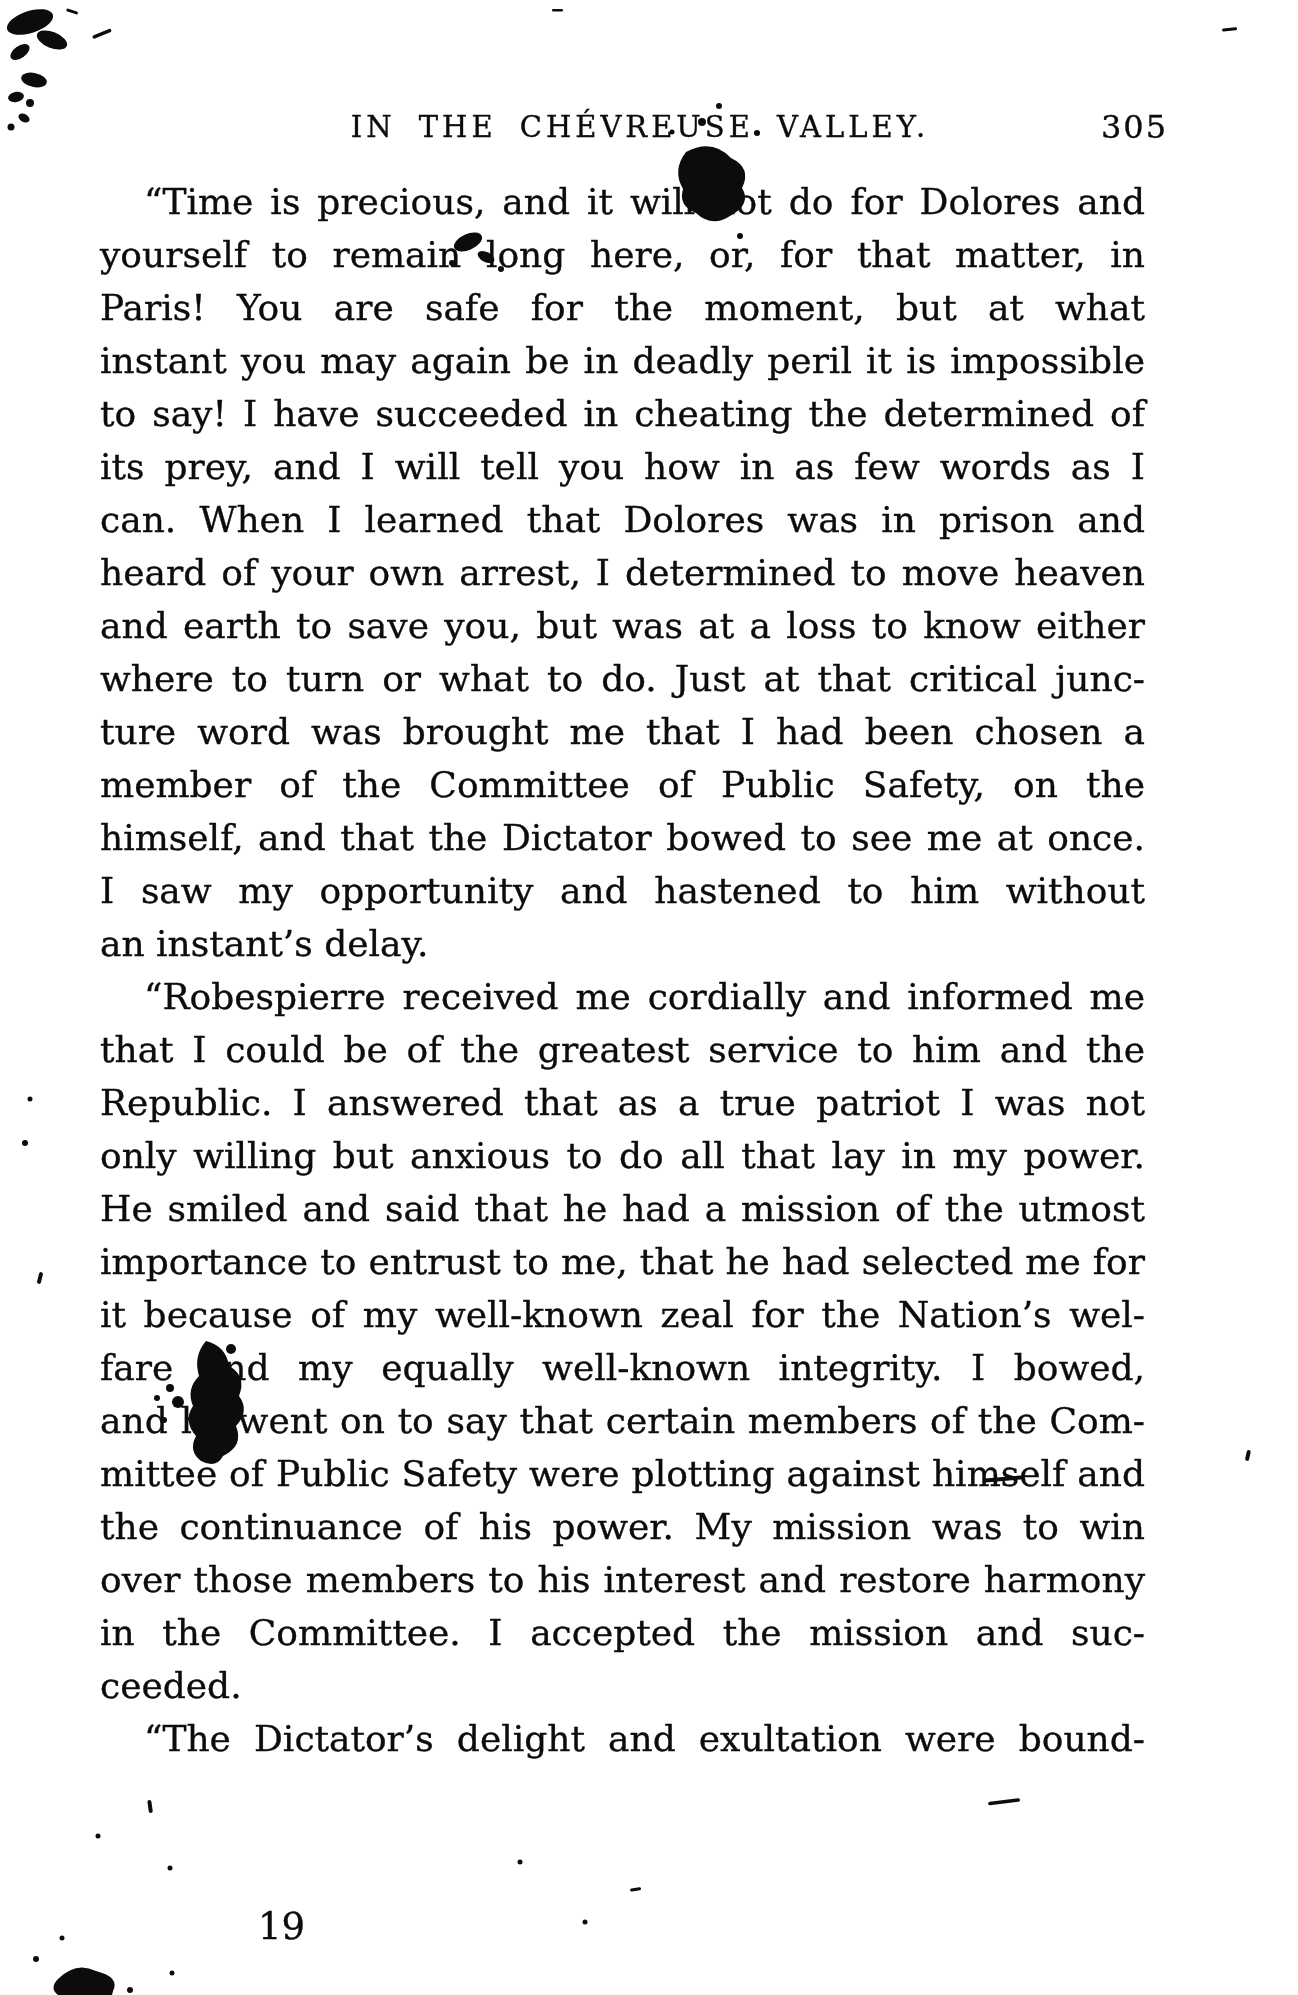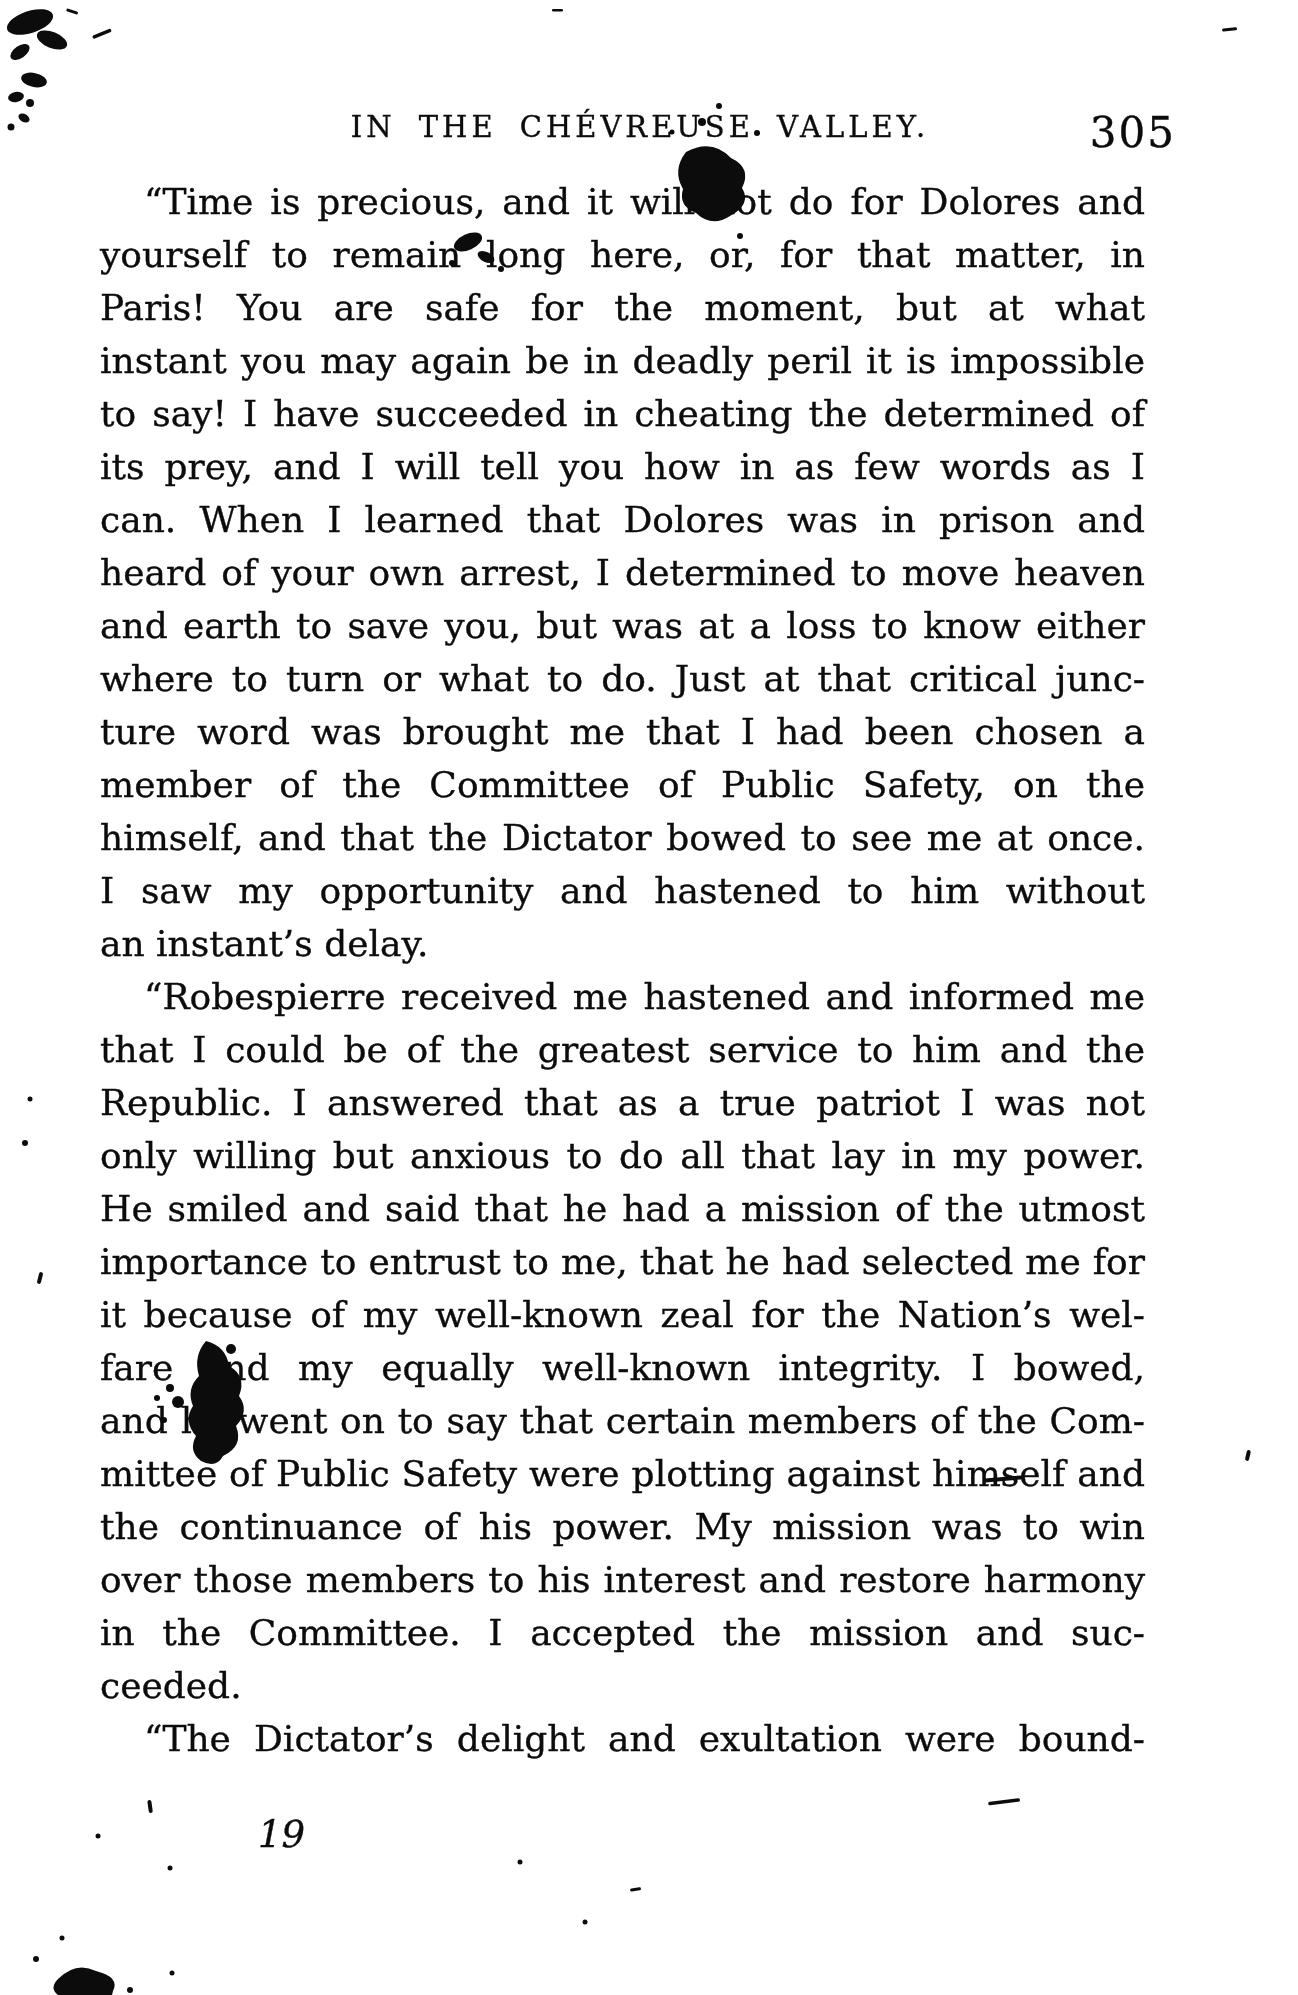--- a/index.html
+++ b/index.html
@@ -24,23 +24,23 @@
   }
   .running-title{
     text-align:center;
     font-size:29px;
     letter-spacing:4px;
     word-spacing:10px;
     white-space:nowrap;
   }
   .page-number{
     position:absolute;
-    right:4px;
+    right:12px;
     top:-2px;
-    font-size:42px;
+    font-size:32px;
     letter-spacing:2px;
   }
   .text-block{
     position:absolute;
     left:100px;
     top:175px;
     width:1045px;
     font-size:36px;
     line-height:53px;
   }
@@ -50,24 +50,23 @@
     text-align-last:justify;
     text-justify:inter-word;
     height:53px;
     overflow:visible;
   }
   .line.indent{text-indent:44px;}
   .line.endline{text-align-last:left;}
   .signature-mark{
     position:absolute;
     left:258px;
-    top:1808px;
+    top:1900px;
     font-size:37px;
     line-height:53px;
-    font-style:italic;
   }
   .artifacts{
     position:absolute;
     left:0;top:0;
     width:1298px;height:1995px;
     pointer-events:none;
   }
   .artifacts *{fill:#0c0c0c;}
 </style>
 </head>
@@ -94,21 +93,21 @@
       <div class="line">and earth to save you, but was at a loss to know either</div>
       <div class="line">where to turn or what to do. Just at that critical junc-</div>
       <div class="line">ture word was brought me that I had been chosen a</div>
       <div class="line">member of the Committee of Public Safety, on the</div>
       <div class="line">himself, and that the Dictator bowed to see me at once.</div>
       <div class="line">I saw my opportunity and hastened to him without</div>
       <div class="line endline">an instant’s delay.</div>
     </div>
 
     <div class="para">
-      <div class="line indent">“Robespierre received me hastened and informed me</div>
+      <div class="line indent">“Robespierre received me cordially and informed me</div>
       <div class="line">that I could be of the greatest service to him and the</div>
       <div class="line">Republic. I answered that as a true patriot I was not</div>
       <div class="line">only willing but anxious to do all that lay in my power.</div>
       <div class="line">He smiled and said that he had a mission of the utmost</div>
       <div class="line">importance to entrust to me, that he had selected me for</div>
       <div class="line">it because of my well-known zeal for the Nation’s wel-</div>
       <div class="line">fare and my equally well-known integrity. I bowed,</div>
       <div class="line">and he went on to say that certain members of the Com-</div>
       <div class="line">mittee of Public Safety were plotting against himself and</div>
       <div class="line">the continuance of his power. My mission was to win</div>

